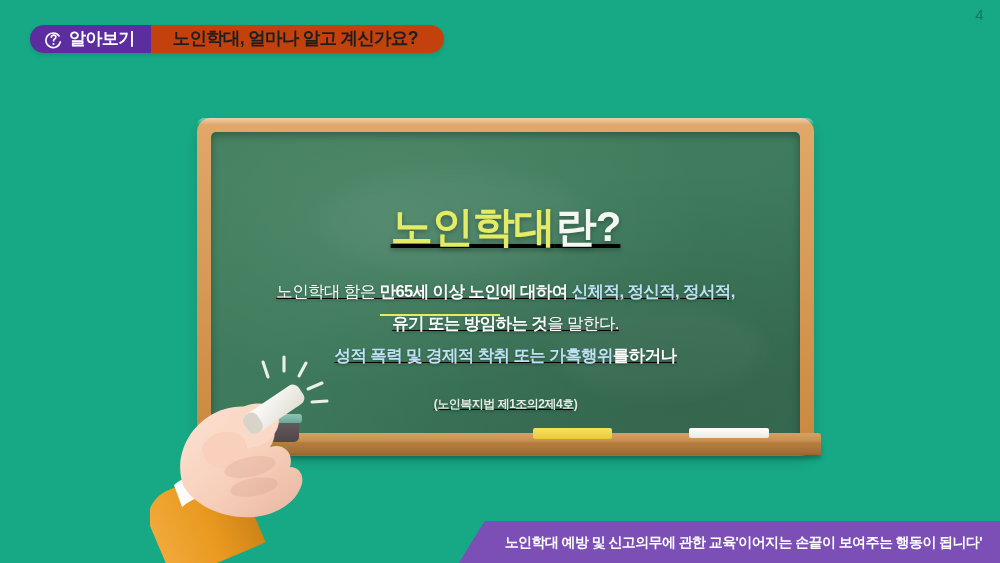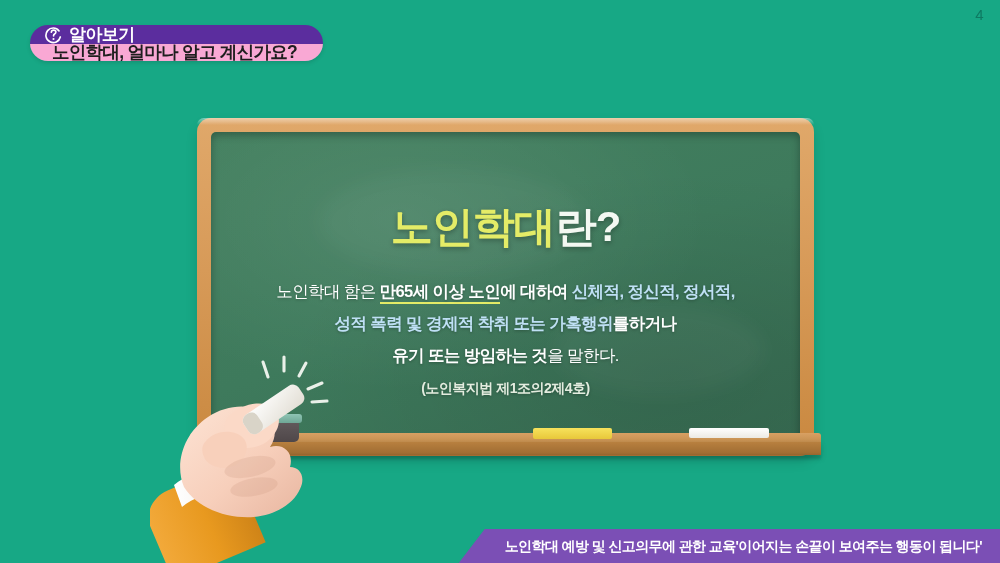--- a/index.html
+++ b/index.html
@@ -13,39 +13,38 @@
   
   .page-number{
     position:absolute; top:6px; right:16px;
     font-size:15px; color:#0e7a62; font-weight:400;
     letter-spacing:0.5px;
   }
 
   
   .header-pill{
     position:absolute; left:30px; top:25px;
-    height:36px; display:flex; align-items:stretch;
+    height:28px; display:flex; align-items:stretch;
     border-radius:18px; overflow:hidden;
     box-shadow:0 2px 4px rgba(0,0,0,0.12);
-    flex-direction:column;
   }
   .header-badge{
     background:#5b2d9e;
     display:flex; align-items:center; gap:6px;
     padding:0 16px 0 14px;
   }
   .q-icon{ width:19px; height:19px; display:block; flex:none; }
   .header-badge-label{
     color:#ffffff; font-size:17px; font-weight:700;
     letter-spacing:-0.6px; line-height:1; white-space:nowrap;
     padding-bottom:1px;
   }
   .header-title-wrap{
-    background:#f9a8d4;
-    display:flex; align-items:flex-end;
+    background:#c2410c;
+    display:flex; align-items:center;
     padding:0 26px 0 22px;
   }
   .header-title{
     color:#1e1e1e; font-size:17.5px; font-weight:700;
     letter-spacing:-0.7px; line-height:1; white-space:nowrap;
     padding-bottom:1px;
   }
 
   
   .board-wrap{
@@ -76,21 +75,21 @@
   .board-smudge{
     position:absolute; border-radius:50%;
     background:rgba(255,255,255,0.035); filter:blur(9px);
   }
   .sm1{ left:18%; top:12%; width:46%; height:34%; }
   .sm2{ left:58%; top:55%; width:36%; height:30%; }
 
   
   .board-content{
     position:absolute; left:0; right:0; top:72px;
-    text-align:center; z-index:3;
+    text-align:center; z-index:3;text-decoration:underline;
   }
   .board-title{
     font-size:42px; font-weight:700; letter-spacing:-1px;
     line-height:1.08; margin-bottom:27px;
     text-shadow:0 2px 5px rgba(0,0,0,0.30);
   }
   .t-yellow{ color:#e4ec67; }
   .t-white{ color:#f3f8f2; }
 
   .board-line{
@@ -98,24 +97,24 @@
     letter-spacing:-0.6px; line-height:1.92;
     text-shadow:0 1px 3px rgba(0,0,0,0.28);
     white-space:nowrap;
   }
   .seg-plain{ color:#ffffff; font-weight:500; }
   .seg-bold{ color:#ffffff; font-weight:700; }
   .seg-blue{ color:#bfe0f5; font-weight:700; }
   .seg-underline{
     color:#ffffff; font-weight:700;
     border-bottom:2.5px solid #e4ec67;
-    padding-bottom:2px;
+    padding-bottom:14px;
   }
   .board-cite{
-    margin-top:9px; font-size:14px; font-weight:700;
+    margin-top:25px; font-size:12px; font-weight:700;
     color:#e3ecdf; letter-spacing:-0.5px;
     text-shadow:0 1px 3px rgba(0,0,0,0.25);
     text-align:center;
   }
 
   
   .ledge{
     position:absolute; left:190px; top:433px; width:631px; height:26px;
     z-index:4;
   }
@@ -155,21 +154,21 @@
     position:absolute; left:499px; top:-5px; width:80px; height:10px; z-index:5;
     background:linear-gradient(180deg,#ffffff,#eceae3);
     border-radius:2px;
   }
 
   
   .hand-figure{ position:absolute; left:150px; top:355px; width:210px; height:210px; z-index:6; }
 
   
   .bottom-bar{
-    position:absolute; right:0; bottom:0; height:34px;
+    position:absolute; right:0; bottom:0; height:42px;
     background:#7b4fb5;
     display:flex; align-items:center; justify-content:flex-end;
     padding:0 18px 0 46px;
     clip-path:polygon(26px 0, 100% 0, 100% 100%, 0 100%);
   }
   .bottom-text{
     color:#ffffff; font-size:14px; font-weight:700;
     letter-spacing:-0.6px; white-space:nowrap; line-height:1;
   }
   .bottom-quote{ color:#ffffff; }
@@ -202,25 +201,25 @@
     <div class="board-content">
       <div class="board-title">
         <span class="t-yellow">노인학대</span><span class="t-white">란?</span>
       </div>
 
       <div class="board-line">
         <span class="seg-plain">노인학대 함은 </span><span class="seg-underline">만65세 이상 노인</span><span class="seg-bold">에 대하여 </span><span class="seg-blue">신체적, 정신적, 정서적,</span>
       </div>
 
       <div class="board-line">
+        <span class="seg-bold">유기 또는 방임하는 것</span><span class="seg-plain">을 말한다.</span>
+      </div>
+
+      <div class="board-line">
         <span class="seg-blue">성적 폭력 및 경제적 착취 또는 </span><span class="seg-blue">가혹행위</span><span class="seg-bold">를하거나</span>
-      </div>
-
-      <div class="board-line">
-        <span class="seg-bold">유기 또는 방임하는 것</span><span class="seg-plain">을 말한다.</span>
       </div>
 
       <div class="board-cite">(노인복지법 제1조의2제4호)</div>
     </div>
   </div>
 </div>
 
 <div class="ledge">
   <div class="ledge-top"></div>
   <div class="ledge-front"></div>

